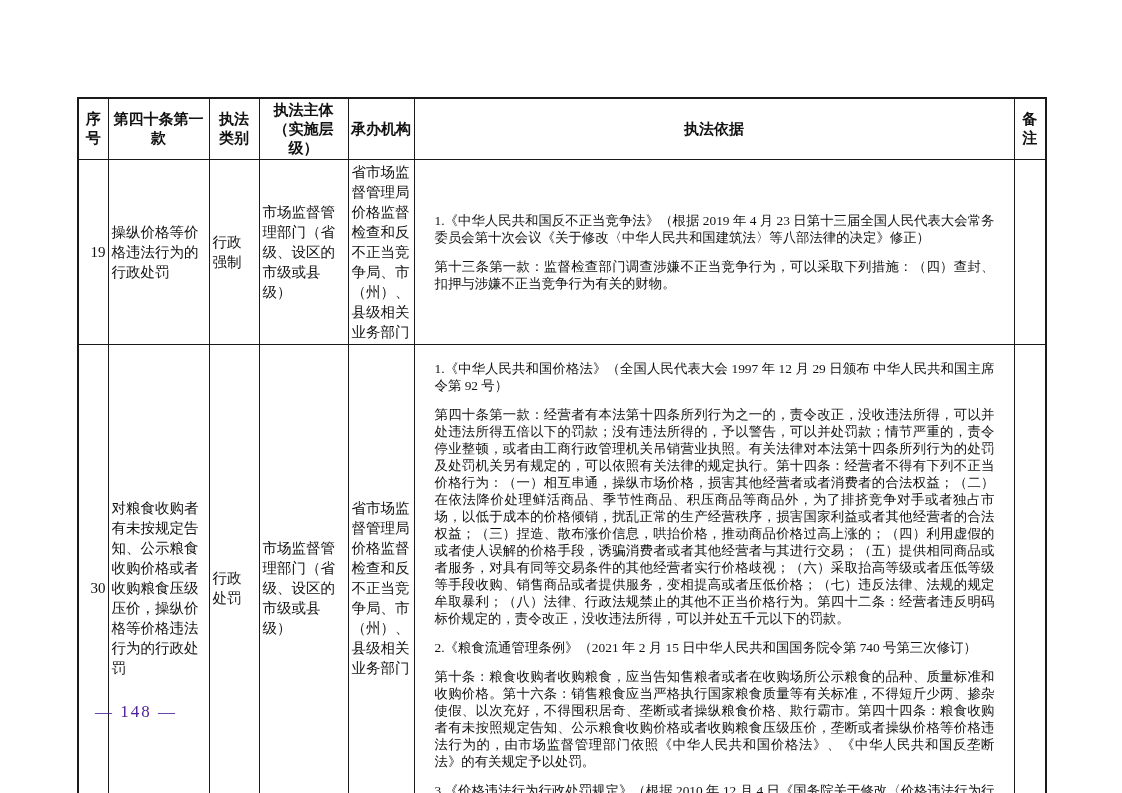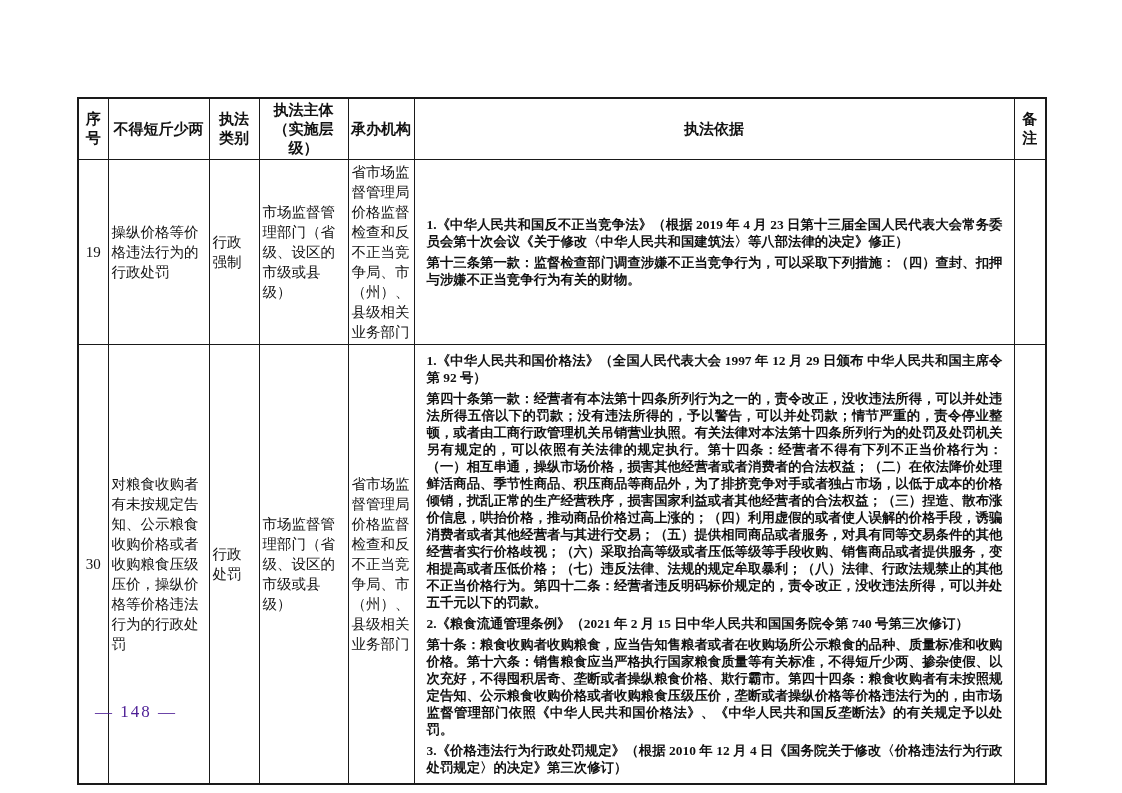--- a/index.html
+++ b/index.html
@@ -40,34 +40,33 @@
     padding: 2px 1px;
     height: 38px;
   }
   td.cell-center {
     text-align: left;
     font-size: 14.5px;
     line-height: 1.38;
     padding: 2px 3px;
   }
   td.cell-index {
-    text-align: center;
+    text-align: right;
     font-size: 15px;
     padding: 0 2px;
   }
   td.cell-basis {
     text-align: justify;
     font-size: 13.4px;
     line-height: 17px;
     padding: 3px 7px 3px 8px;
   }
   td.cell-basis p {
-    margin: 4px;
+    margin: 12px;
     text-align: justify;
-    font-weight: bold;
   }
   tr.row-19 > td { height: 176px; }
   tr.row-20 > td { height: 379px; }
   .page-number {
     position: absolute;
     left: 95px;
     top: 702px;
     font-size: 17px;
     letter-spacing: 2px;
     color: #4c1d95;
@@ -85,21 +84,21 @@
         <col style="width:50px">
       <col style="width:89px">
         <col style="width:66px">
         <col style="width:600px">
       <col style="width:32px">
     </colgroup>
     <tbody>
       <tr class="header-row">
         <th>序
 号</th>
-        <th>不得短斤少两</th>
+        <th>第四十条第一款</th>
         <th>执法
 类别</th>
         <th>执法主体
 （实施层级）</th>
         <th>承办机构</th>
         <th>执法依据</th>
         <th>备
 注</th>
       </tr>
 

